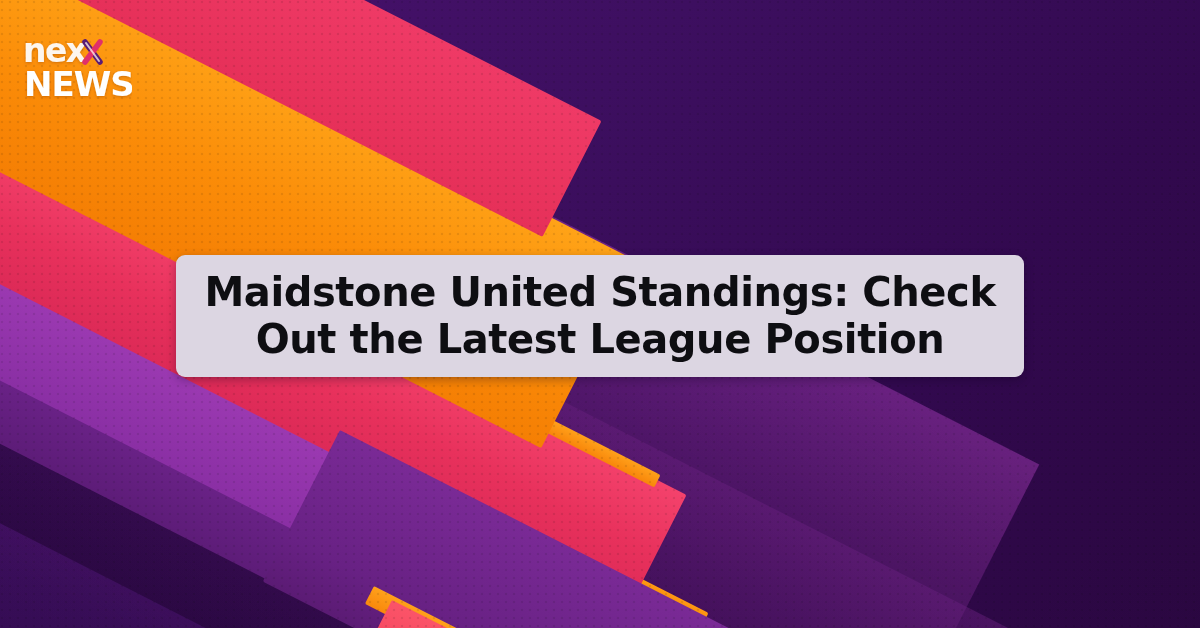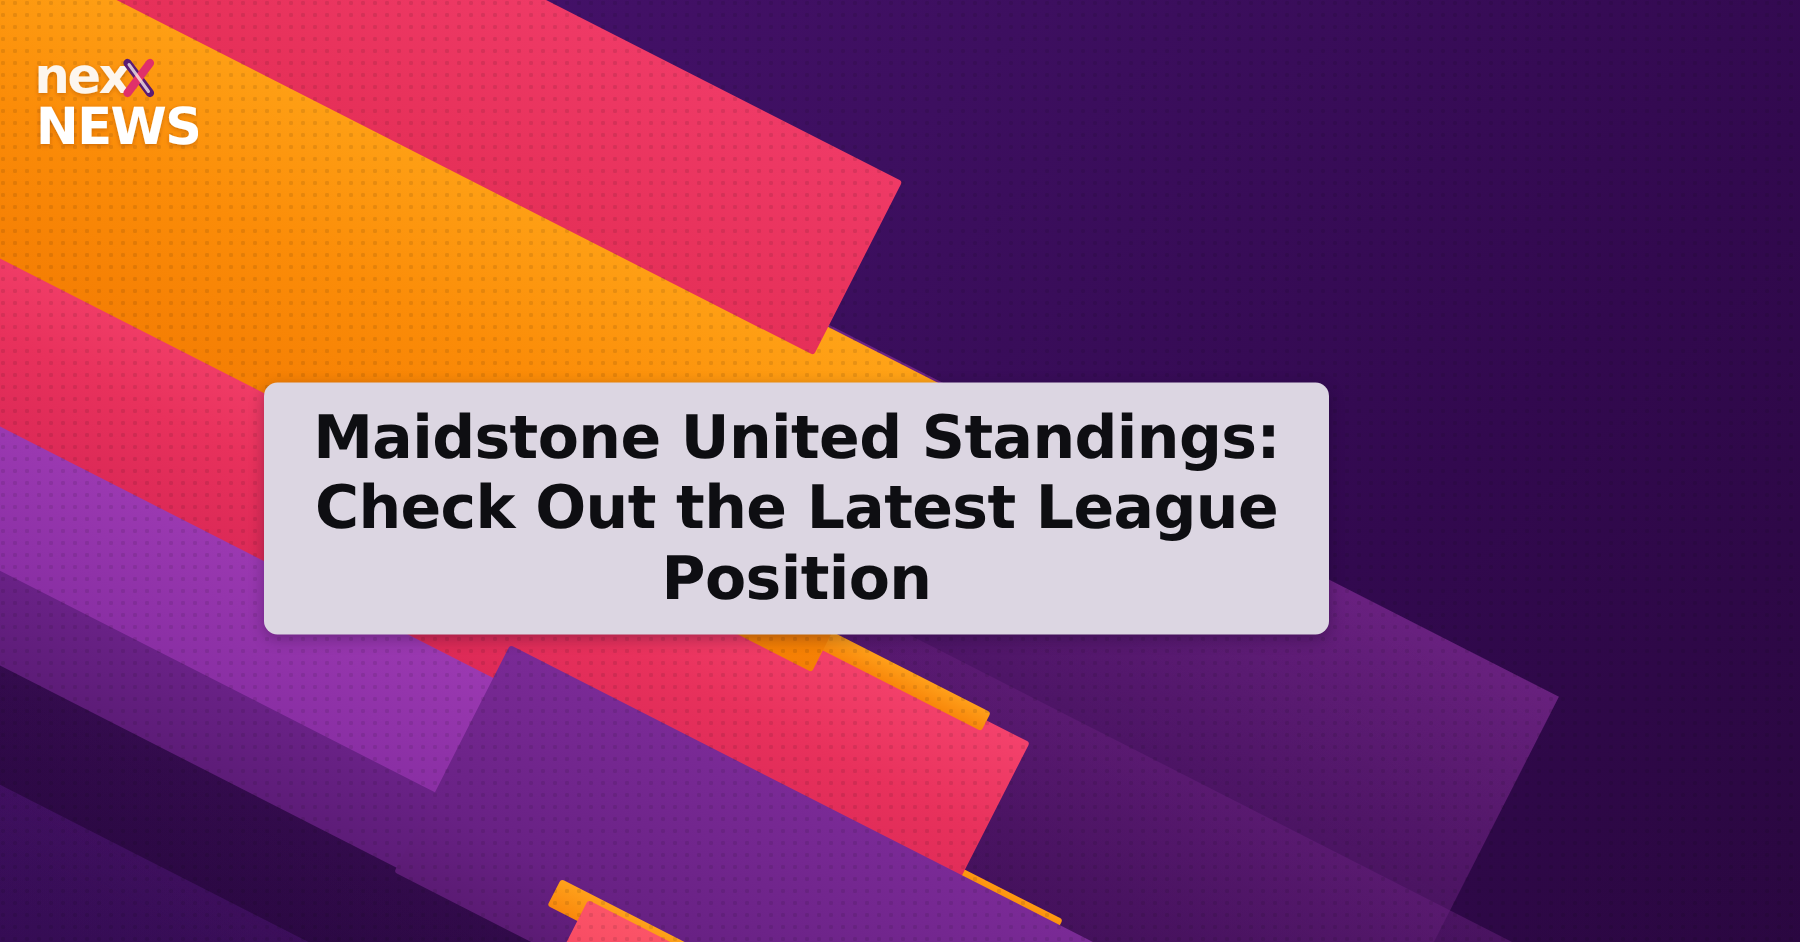--- a/index.html
+++ b/index.html
@@ -166,21 +166,21 @@
     height: 74px;
     z-index: 40;
   }
   .logo svg { display: block; }
 
   
   .headline-card {
     position: absolute;
     left: 176px;
     top: 255px;
-    width: 710px;
+    width: 848px;
     min-height: 116px;
     background: #dcd6e2;
     border-radius: 9px;
     box-shadow: 0 3px 10px rgba(14,2,26,0.30);
     display: flex;
     align-items: center;
     justify-content: flex-start;
     z-index: 30;
     padding: 14px 22px;
     box-sizing: border-box;

